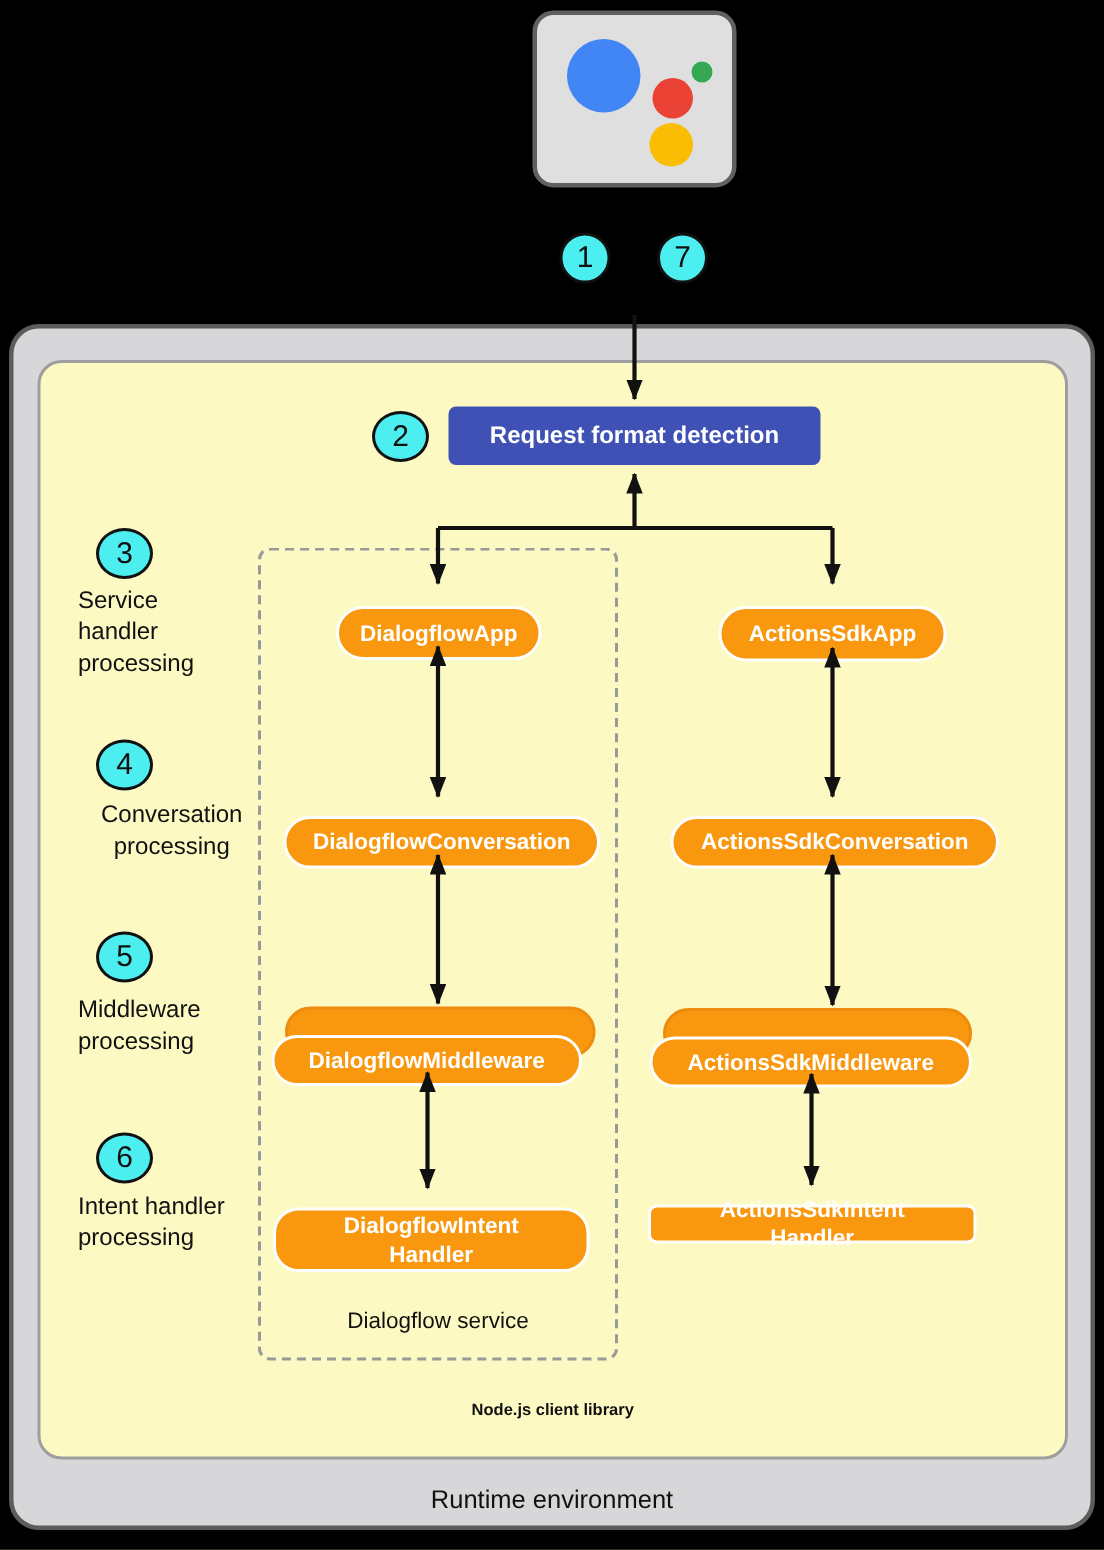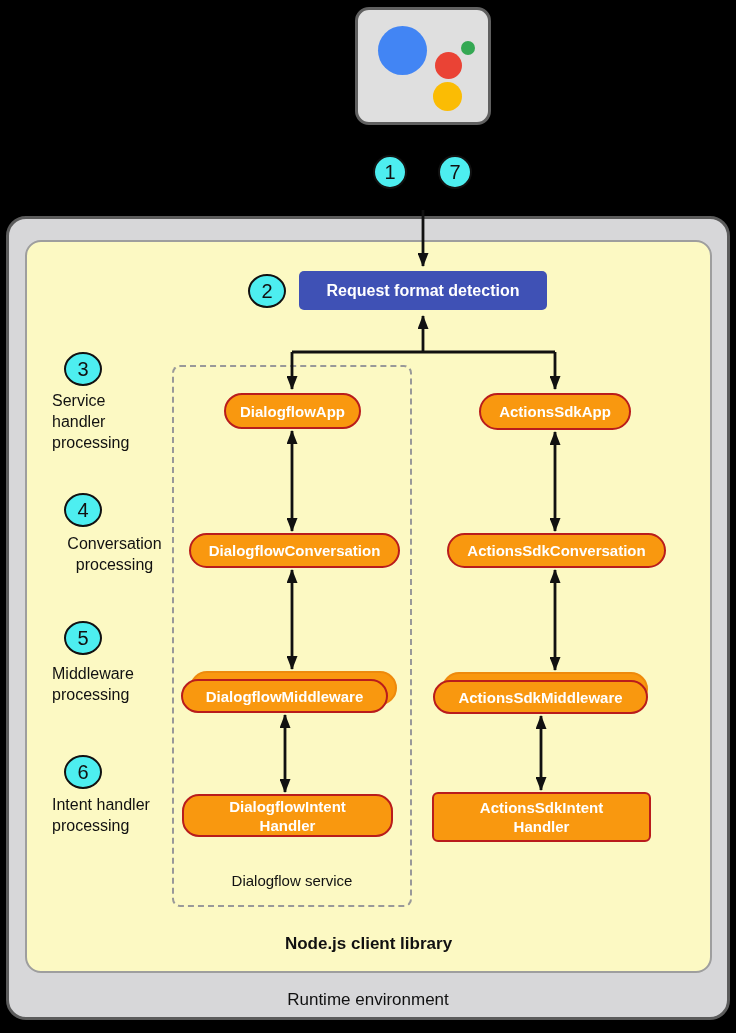--- a/index.html
+++ b/index.html
@@ -61,42 +61,42 @@
   }
   .service-box.left  { left: 172px; width: 240px; }
   .service-box.right { left: 428px; width: 254px; }
   .service-name {
     position: absolute; bottom: 16px; left: 0; width: 100%;
     text-align: center; font-size: 15px; color: #111;
   }
 
   
   .pill {
-    background: #F9980F; border: 2px solid #b91c1c; border-radius: 19px;
+    background: #F9980F; border: 2px solid #ffffff; border-radius: 19px;
     display: flex; align-items: center; justify-content: center;
     color: #fff; font-weight: bold; font-size: 15px; text-align: center;
-    line-height: 19px; white-space: pre-line;
+    line-height: 19px; white-space: pre-line; margin-top: 11px;
   }
   .pill-back { background: #F9980F; border: 2px solid #EE8A0D; border-radius: 19px; }
 
   .df-app  { left: 224px; top: 393px; width: 137px; height: 36px; }
   .as-app  { left: 479px; top: 393px; width: 152px; height: 37px; }
   .df-conv { left: 189px; top: 533px; width: 211px; height: 35px; }
   .as-conv { left: 447px; top: 533px; width: 219px; height: 35px; }
   .df-mw-back { left: 190px; top: 671px; width: 207px; height: 34px; }
   .df-mw      { left: 181px; top: 679px; width: 207px; height: 34px; }
   .as-mw-back { left: 442px; top: 672px; width: 206px; height: 34px; }
   .as-mw      { left: 433px; top: 680px; width: 215px; height: 34px; }
   .df-ih { left: 182px; top: 794px; width: 211px; height: 43px; border-radius: 17px; }
-  .as-ih { left: 432px; top: 792px; width: 219px; height: 50px; border-radius: 6px; }
+  .as-ih { left: 432px; top: 792px; width: 219px; height: 26px; border-radius: 6px; }
 
   
   .client-caption {
     left: 25px; top: 934px; width: 687px; text-align: center;
-    font-weight: bold; font-size: 17px; color: #111;
+    font-weight: bold; font-size: 11px; color: #111;
   }
   .runtime-caption {
     left: 6px; top: 990px; width: 724px; text-align: center;
     font-weight: normal; font-size: 17px; color: #111;
   }
 
   .arrows { left: 0; top: 0; pointer-events: none; }
 </style>
 </head>
 <body>

